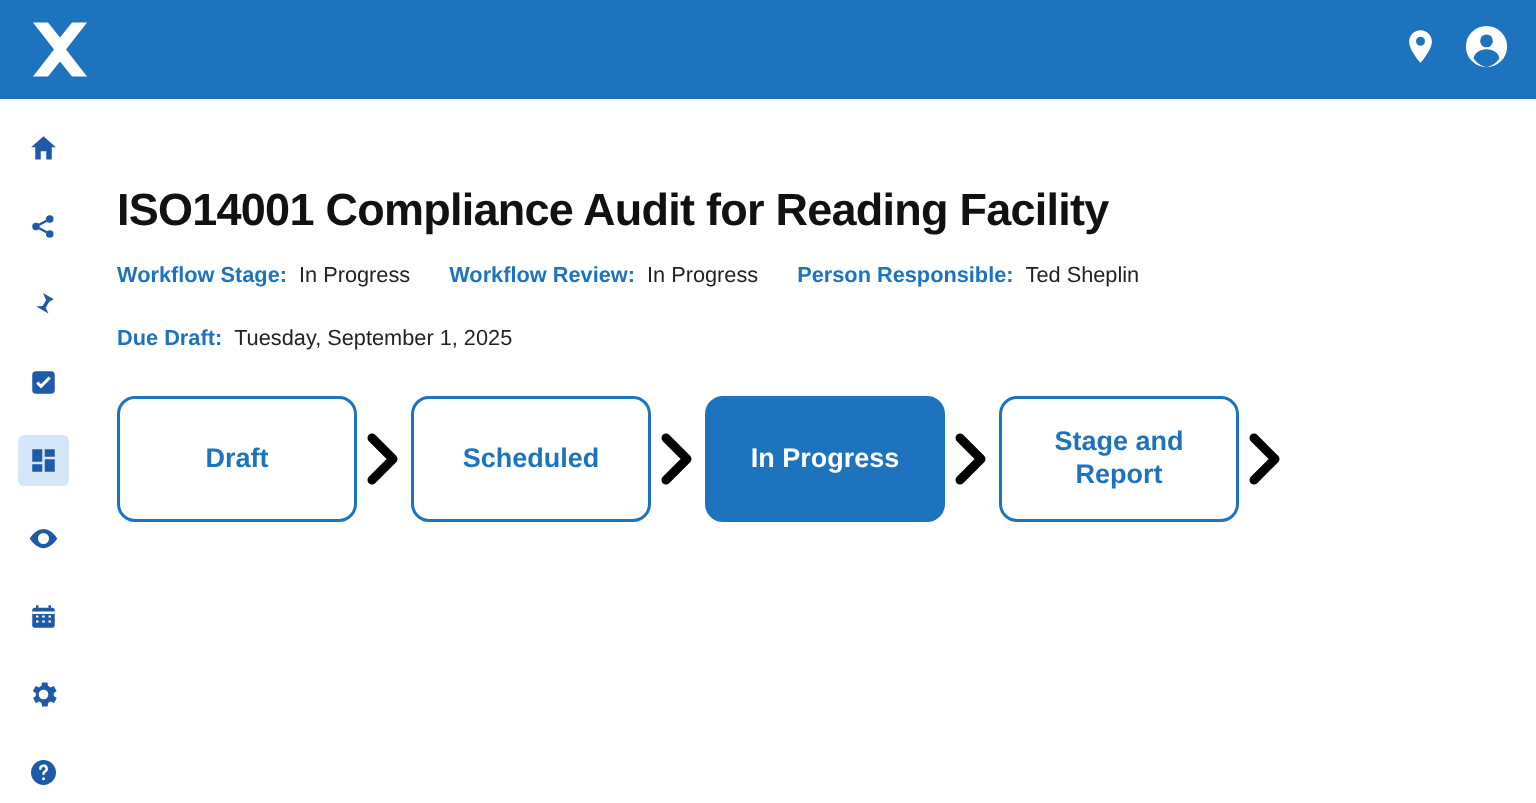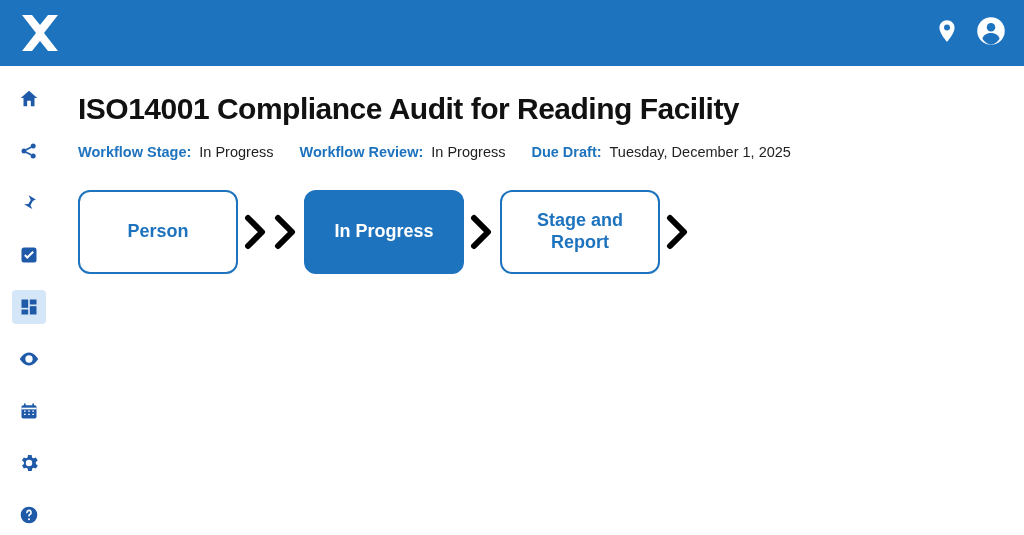--- a/index.html
+++ b/index.html
@@ -60,20 +60,21 @@
   .main {
     flex: 1;
     padding: 26px 28px 20px 20px;
   }
   .page-title {
     font-size: 30px;
     font-weight: 700;
     color: #111;
     margin-bottom: 18px;
     letter-spacing: -0.5px;
+    margin-top: 32px;
   }
   .meta-row {
     display: flex;
     flex-wrap: wrap;
     gap: 26px;
     margin-bottom: 30px;
     font-size: 14.5px;
   }
   .meta-item { display: flex; gap: 8px; align-items: baseline; text-align: center; }
   .meta-label { color: #1e73be; font-weight: 700; }
@@ -205,34 +206,41 @@
     <div class="meta-row">
       <div class="meta-item">
         <span class="meta-label">Workflow Stage:</span>
         <span class="meta-value">In Progress</span>
       </div>
       <div class="meta-item">
         <span class="meta-label">Workflow Review:</span>
         <span class="meta-value">In Progress</span>
       </div>
       <div class="meta-item">
+        <span class="meta-label">Person Responsible:</span>
+        <span class="meta-value">Ted Sheplin</span>
+      </div>
+      <div class="meta-item">
         <span class="meta-label">Due Draft:</span>
-        <span class="meta-value">Tuesday, December 1,  2025</span>
+        <span class="meta-value">Tuesday, September 1,  2025</span>
       </div>
     </div>
 
     <div class="stages">
       <div class="stage">
-          <span>Person</span>
-        </div>
-      <span class="chevron">
-          <svg width="24" height="36" viewBox="0 0 24 36">
-            <path d="M4 4l14 14L4 32" stroke="#000" stroke-width="6" fill="none" stroke-linecap="round" stroke-linejoin="round"></path>
-          </svg>
-        </span>
+          <span>Draft</span>
+        </div>
+      <span class="chevron">
+          <svg width="24" height="36" viewBox="0 0 24 36">
+            <path d="M4 4l14 14L4 32" stroke="#000" stroke-width="6" fill="none" stroke-linecap="round" stroke-linejoin="round"></path>
+          </svg>
+        </span>
+      <div class="stage">
+          <span>Scheduled</span>
+        </div>
       <span class="chevron">
           <svg width="24" height="36" viewBox="0 0 24 36">
             <path d="M4 4l14 14L4 32" stroke="#000" stroke-width="6" fill="none" stroke-linecap="round" stroke-linejoin="round"></path>
           </svg>
         </span>
       <div class="stage active">
           <span>In Progress</span>
         </div>
       <span class="chevron">
           <svg width="24" height="36" viewBox="0 0 24 36">

